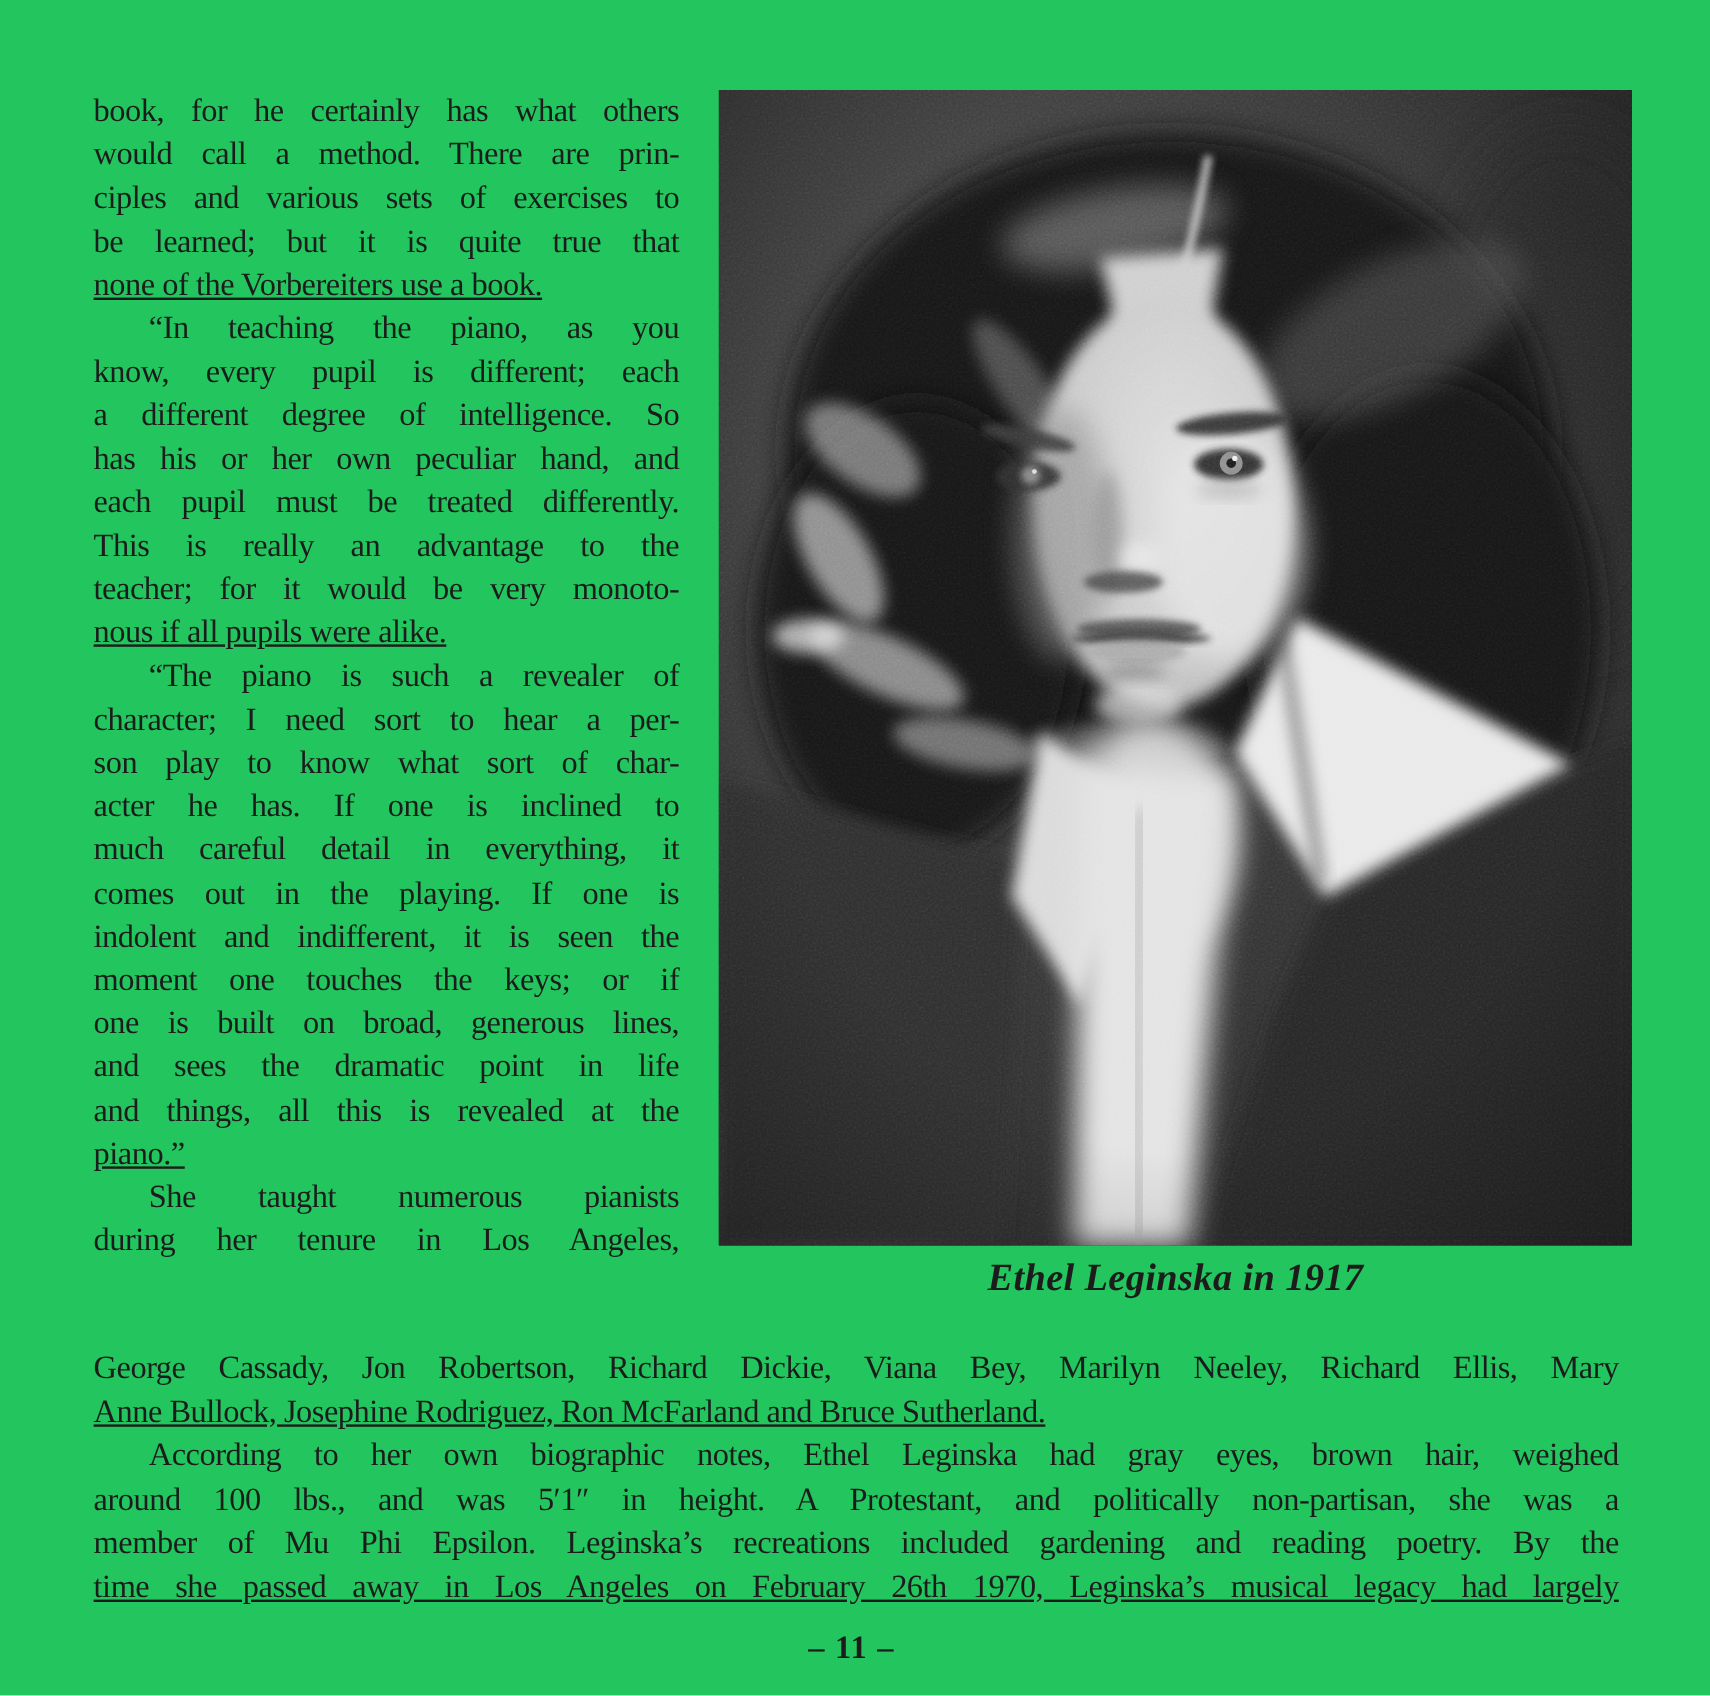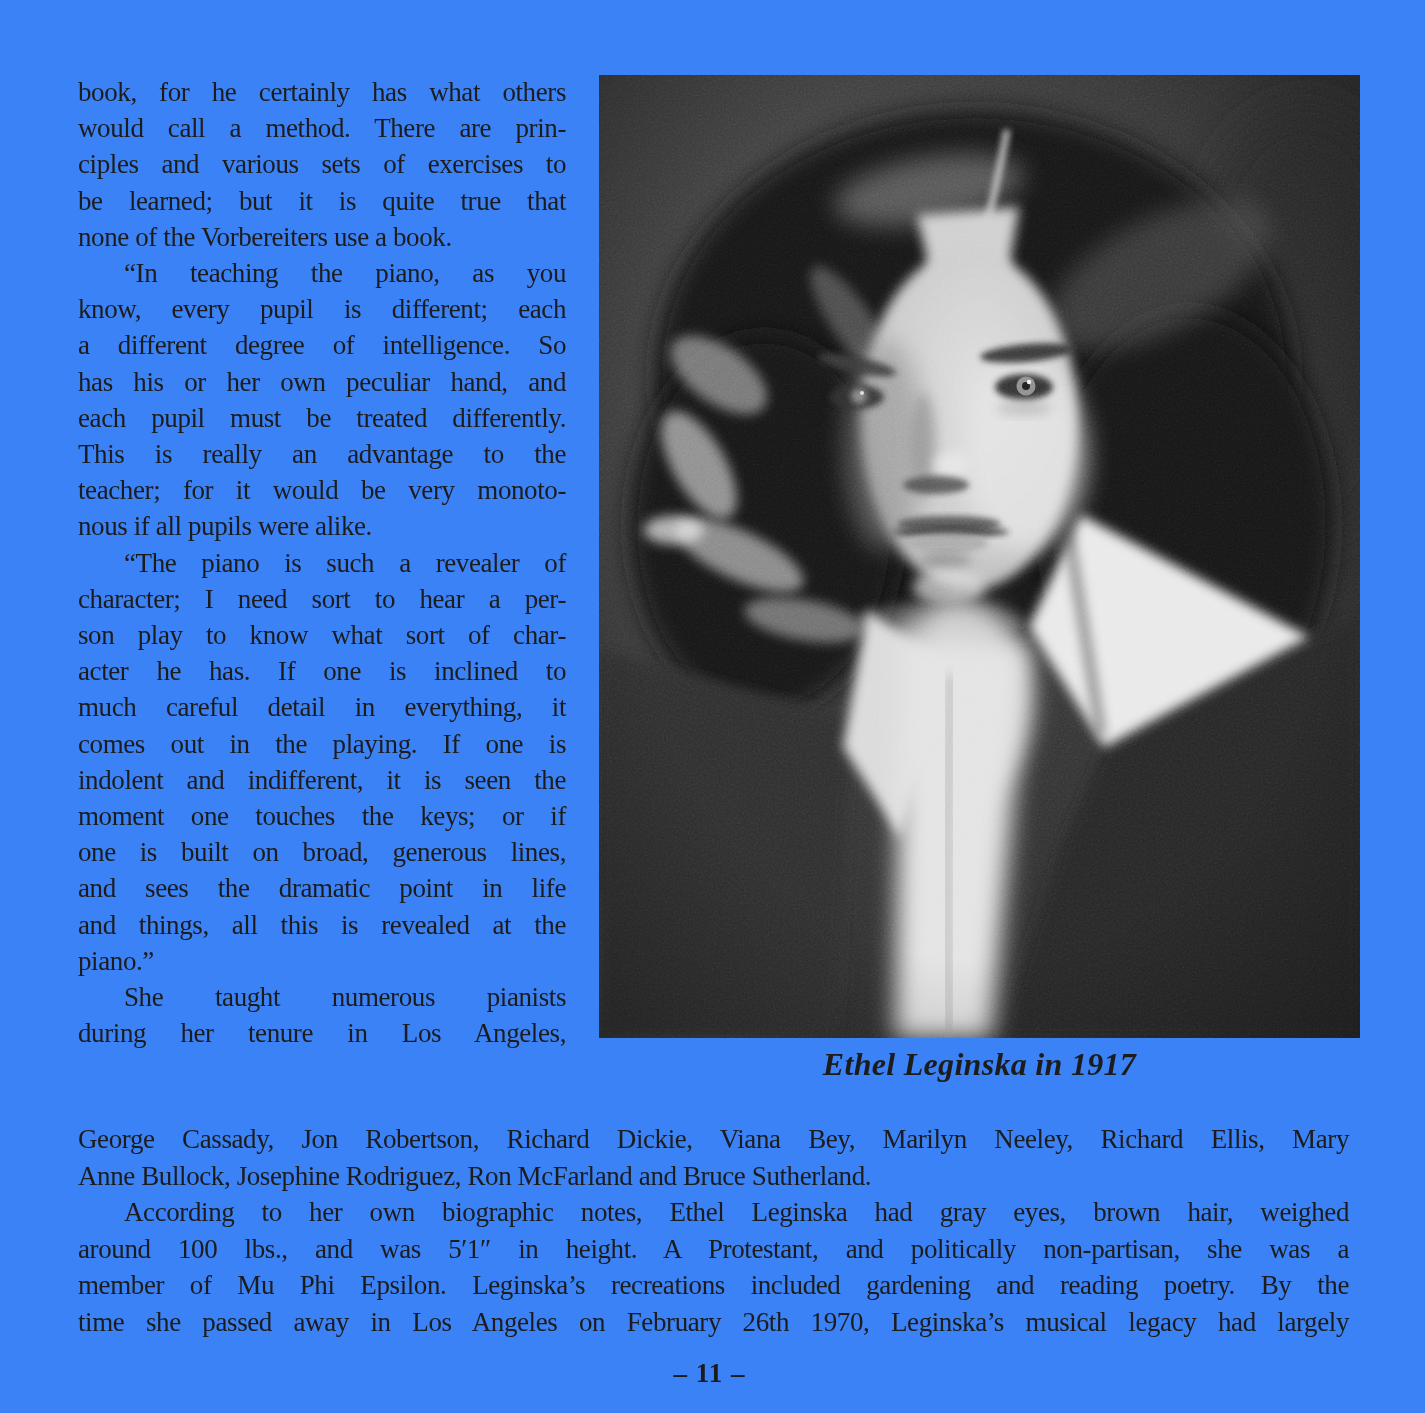--- a/index.html
+++ b/index.html
@@ -1,33 +1,33 @@
 <!DOCTYPE html>
 <html><head>
 <meta charset="utf-8">
 <style>
   html,body{margin:0;padding:0;background:#ffffff;}
   body{
     width:1425px;height:1413px;position:relative;overflow:hidden;
     font-family:"Liberation Serif", serif;color:#1c1c1c;
   }
-  .book-page{position:absolute;inset:0;background:#3b82f6;}
+  .book-page{position:absolute;inset:0;background:#22c55e;}
 
   
   .textcol{
     position:absolute;left:78px;top:74px;width:488px;
     font-size:27px;line-height:36.2px;letter-spacing:-0.4px;
   }
   .wideblock{
     position:absolute;left:78px;top:1121px;width:1271px;
     font-size:27px;line-height:36.6px;letter-spacing:-0.4px;
   }
   .para{margin:0;padding:0;}
   .line{text-align:justify;text-align-last:justify;}
-  .line.line-last{text-align-last:left;}
+  .line.line-last{text-align-last:left;text-decoration:underline;}
   .para.cont .line.line-last{text-align-last:justify;}
   .para.indent .line:first-child{text-indent:46px;}
 
   
   .portrait-figure{
     position:absolute;left:599px;top:75px;width:761px;height:963px;margin:0;
     background:#303030;
   }
   .portrait-figure svg{display:block;width:100%;height:100%;}
 

